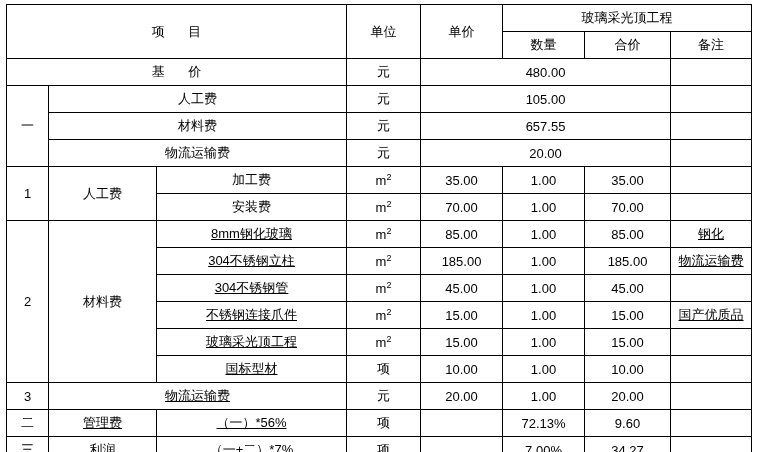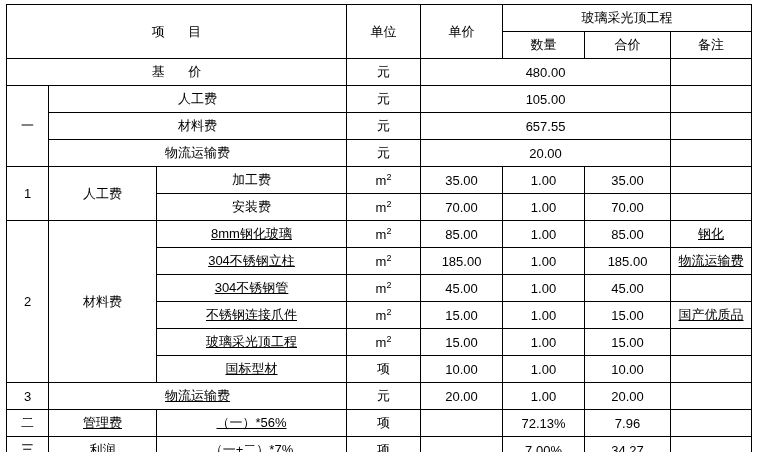--- a/index.html
+++ b/index.html
@@ -205,21 +205,21 @@
         <td></td>
       </tr>
 
       <tr>
         <td>二</td>
         <td class="left">管理费</td>
         <td class="left">（一）*56%</td>
         <td>项</td>
         <td class="right"></td>
         <td class="right">72.13%</td>
-        <td class="right">7.96</td>
+        <td class="right">9.60</td>
         <td></td>
       </tr>
 
       <tr>
         <td>三</td>
         <td class="left">利润</td>
         <td class="left">（一+二）*7%</td>
         <td>项</td>
         <td class="right"></td>
         <td class="right">7.00%</td>

